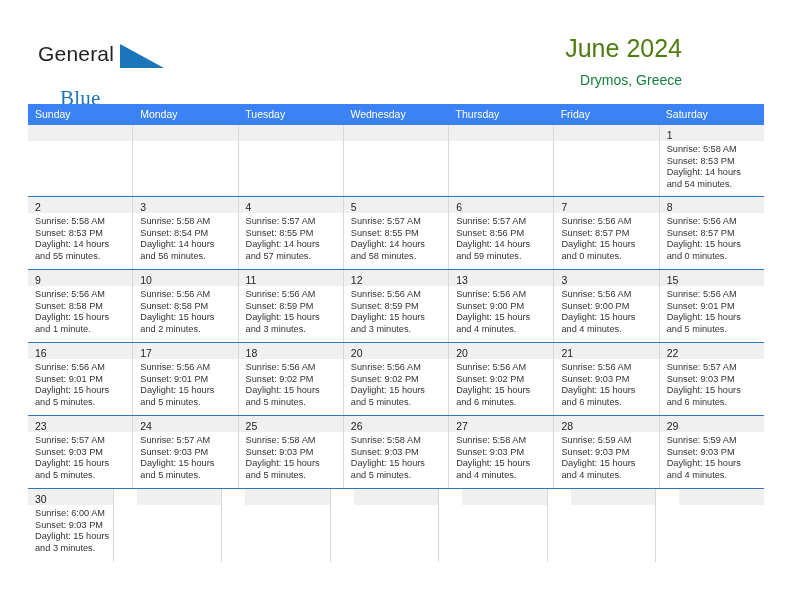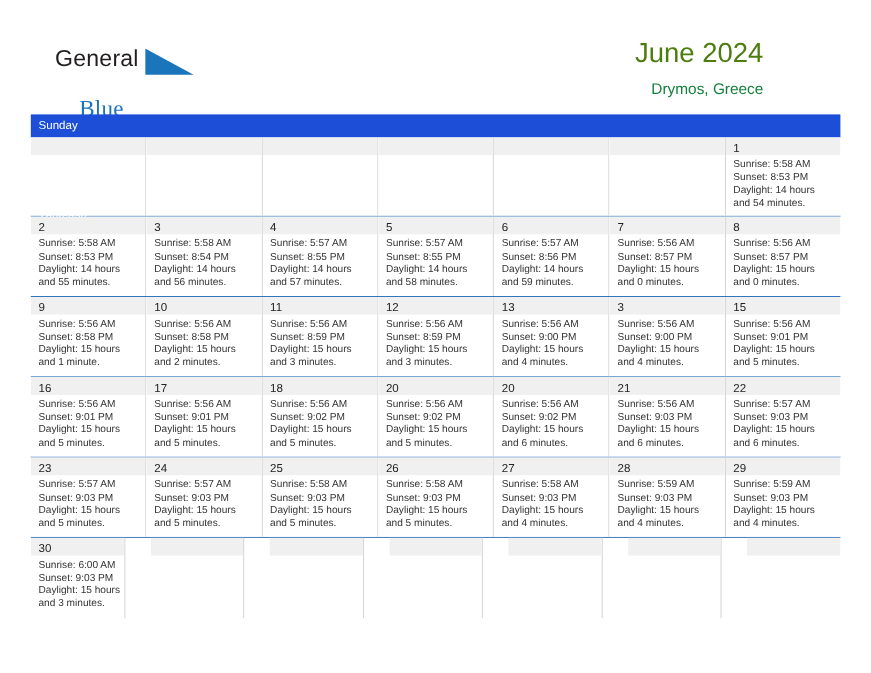--- a/index.html
+++ b/index.html
@@ -18,21 +18,21 @@
   .page {
     position: relative;
     width: 792px;
     height: 612px;
     box-sizing: border-box;
   }
 
   
   .top-bar {
     position: absolute;
-    left: 12px;
+    left: 0;
     top: 0;
     width: 718px;
     height: 104px;
   }
 
   .logo {
     position: absolute;
     left: 38px;
     top: 42px;
     width: 130px;
@@ -88,22 +88,21 @@
     position: absolute;
     left: 28px;
     top: 104px;
     width: 736px;
   }
 
   .dow-row {
     display: flex;
     width: 736px;
     height: 21px;
-    background: #1d4ed8;
-    flex-direction: column;
+    background: #3b82f6;
   }
   .dow {
     flex: 1 1 0;
     color: #ffffff;
     font-size: 10.5px;
     line-height: 21px;
     padding-left: 7px;
     box-sizing: border-box;
     white-space: nowrap;
   }

